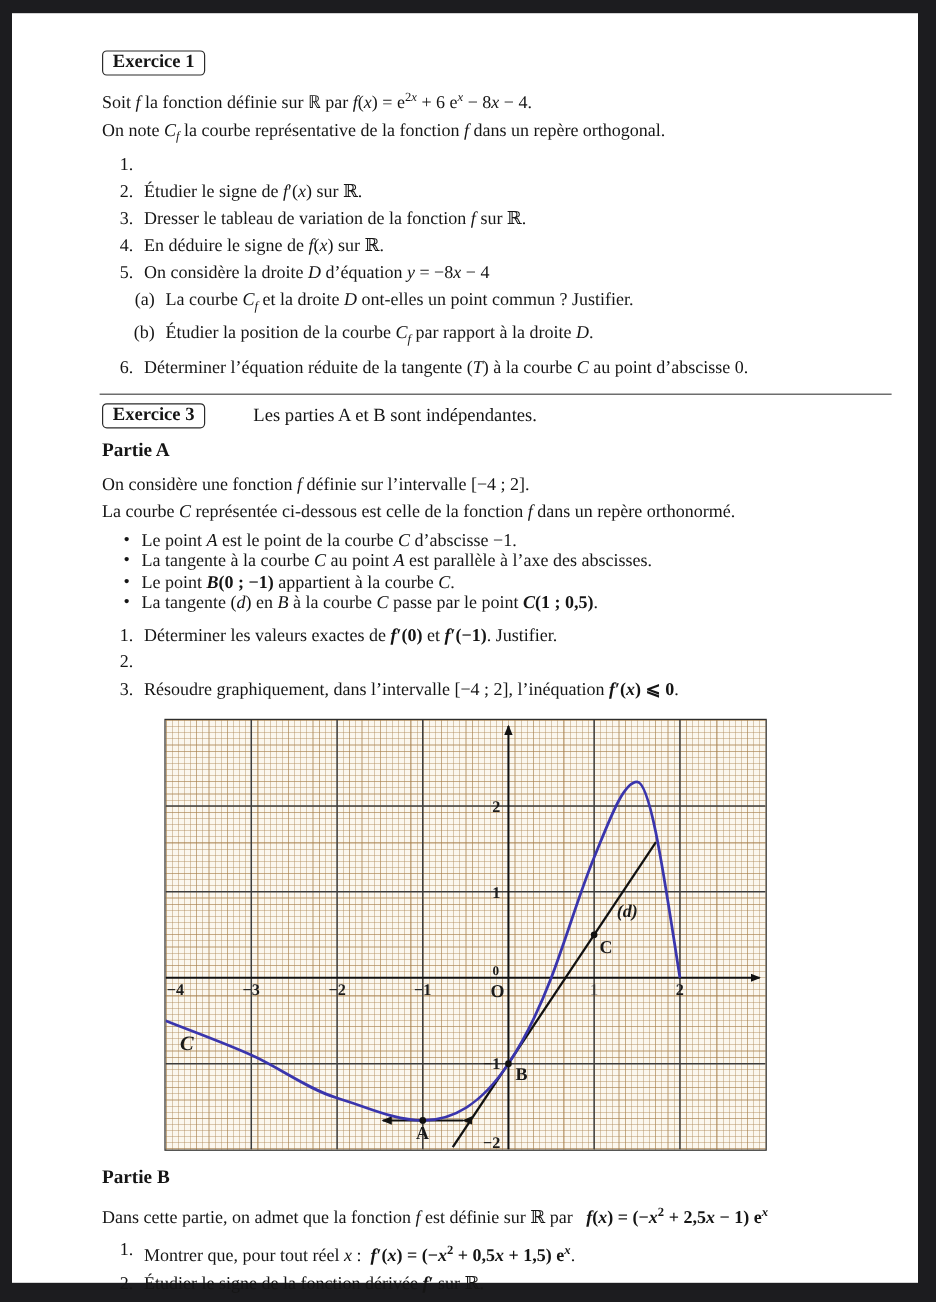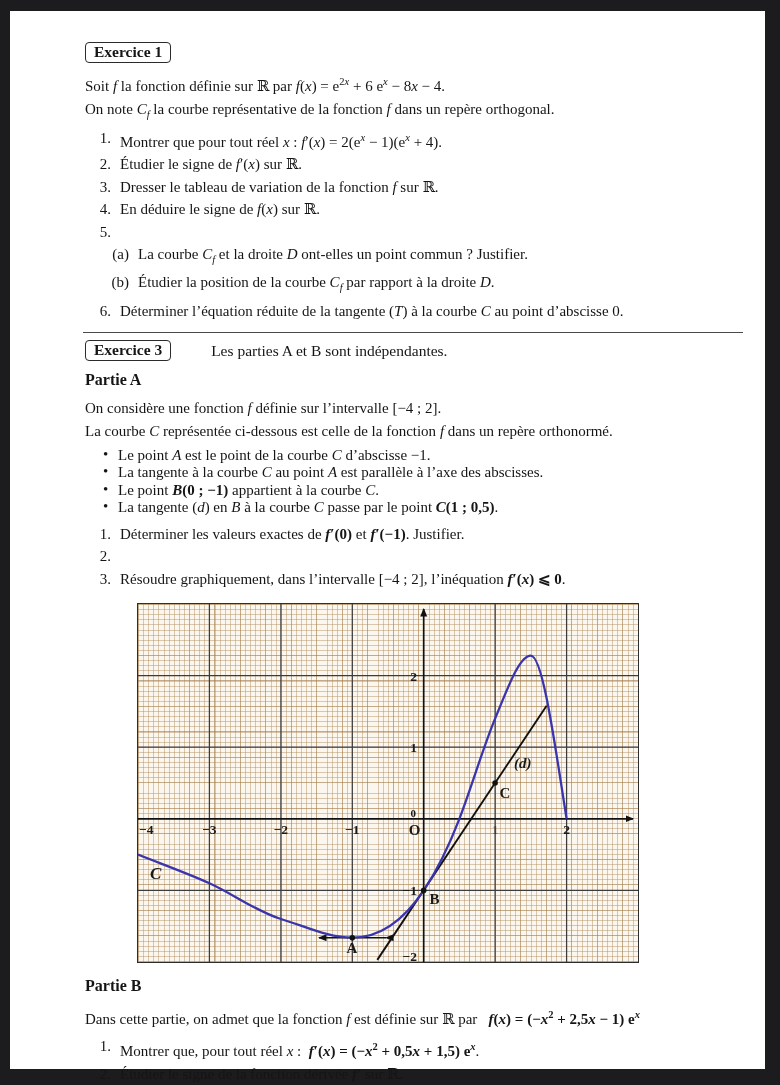--- a/index.html
+++ b/index.html
@@ -2,21 +2,21 @@
 <html lang="fr"><head>
 <meta charset="utf-8">
 <style>
   html,body{margin:0;padding:0;}
   body{background:#141416;font-family:"Liberation Serif","DejaVu Serif",serif;}
   .stage{position:relative;width:780px;height:1085px;background:#1c1c1f;overflow:hidden;}
   .page{position:absolute;left:10px;top:11px;width:755px;height:1058px;background:#ffffff;
         color:#151515;font-size:15px;box-sizing:border-box;padding:31px 30px 0 75px;}
   .ex-box{display:inline-block;border:1.4px solid #2b2b2b;border-radius:4px;padding:0px 8px 1px 8px;
           font-weight:bold;font-size:15.5px;background:#fff;}
-  .introline{margin:4px 0 0 0;line-height:23px;}
+  .introline{margin:4px 0 0 0;line-height:23px;font-family:Liberation Serif, serif;}
   .item{display:flex;line-height:22.4px;margin:0;}
   .item .no{flex:0 0 26px;text-align:right;margin-right:9px;}
   .item.sub{padding-left:14px;}
   .item.sub .no{flex-basis:30px;}
   .divider{border:none;border-top:1.6px solid #4a4a4a;margin:10px 0 7px -2px;width:660px;}
   .ex2row{display:flex;align-items:center;gap:40px;margin-top:2px;}
   .ex2head{font-weight:normal;font-size:15.5px;}
   .partie{font-weight:bold;font-size:16px;margin:10px 0 8px 0;}
   .bullets{margin:4px 0 6px 0;padding:0;list-style:none;}
   .bullets li{line-height:17.2px;padding-left:33px;position:relative;}
@@ -52,36 +52,36 @@
     
     <div class="ex-box">
       <span>Exercice 1</span>
     </div>
     <p class="introline" style="margin-top:7px;">Soit <i>f</i> la fonction définie sur ℝ par <i>f</i>(<i>x</i>) = e<sup>2<i>x</i></sup> + 6 e<sup><i>x</i></sup> − 8<i>x</i> − 4.</p>
     <p class="introline" style="margin-top:0;">On note <i>C<sub>f</sub></i> la courbe représentative de la fonction <i>f</i> dans un repère orthogonal.</p>
 
     <div class="list" style="margin-top:1px;">
       <div class="item">
           <span class="no">1.</span>
-          <span>Montrer que pour tout réel <i>x</i> : <i>f</i>′(<i>x</i>) = 2(e<sup><i>x</i></sup> − 1)(e<sup><i>x</i></sup> + 4).</span>
         </div>
       <div class="item">
           <span class="no">2.</span>
           <span>Étudier le signe de <i>f</i>′(<i>x</i>) sur ℝ.</span>
         </div>
       <div class="item">
           <span class="no">3.</span>
           <span>Dresser le tableau de variation de la fonction <i>f</i> sur ℝ.</span>
         </div>
       <div class="item">
           <span class="no">4.</span>
           <span>En déduire le signe de <i>f</i>(<i>x</i>) sur ℝ.</span>
         </div>
       <div class="item">
           <span class="no">5.</span>
+          <span>On considère la droite <i>D</i> d’équation <i>y</i> = −8<i>x</i> − 4</span>
         </div>
       <div class="item sub">
           <span class="no">(a)</span>
           <span>La courbe <i>C<sub>f</sub></i> et la droite <i>D</i> ont-elles un point commun ? Justifier.</span>
         </div>
       <div class="item sub">
           <span class="no">(b)</span>
           <span>Étudier la position de la courbe <i>C<sub>f</sub></i> par rapport à la droite <i>D</i>.</span>
         </div>
       <div class="item">

